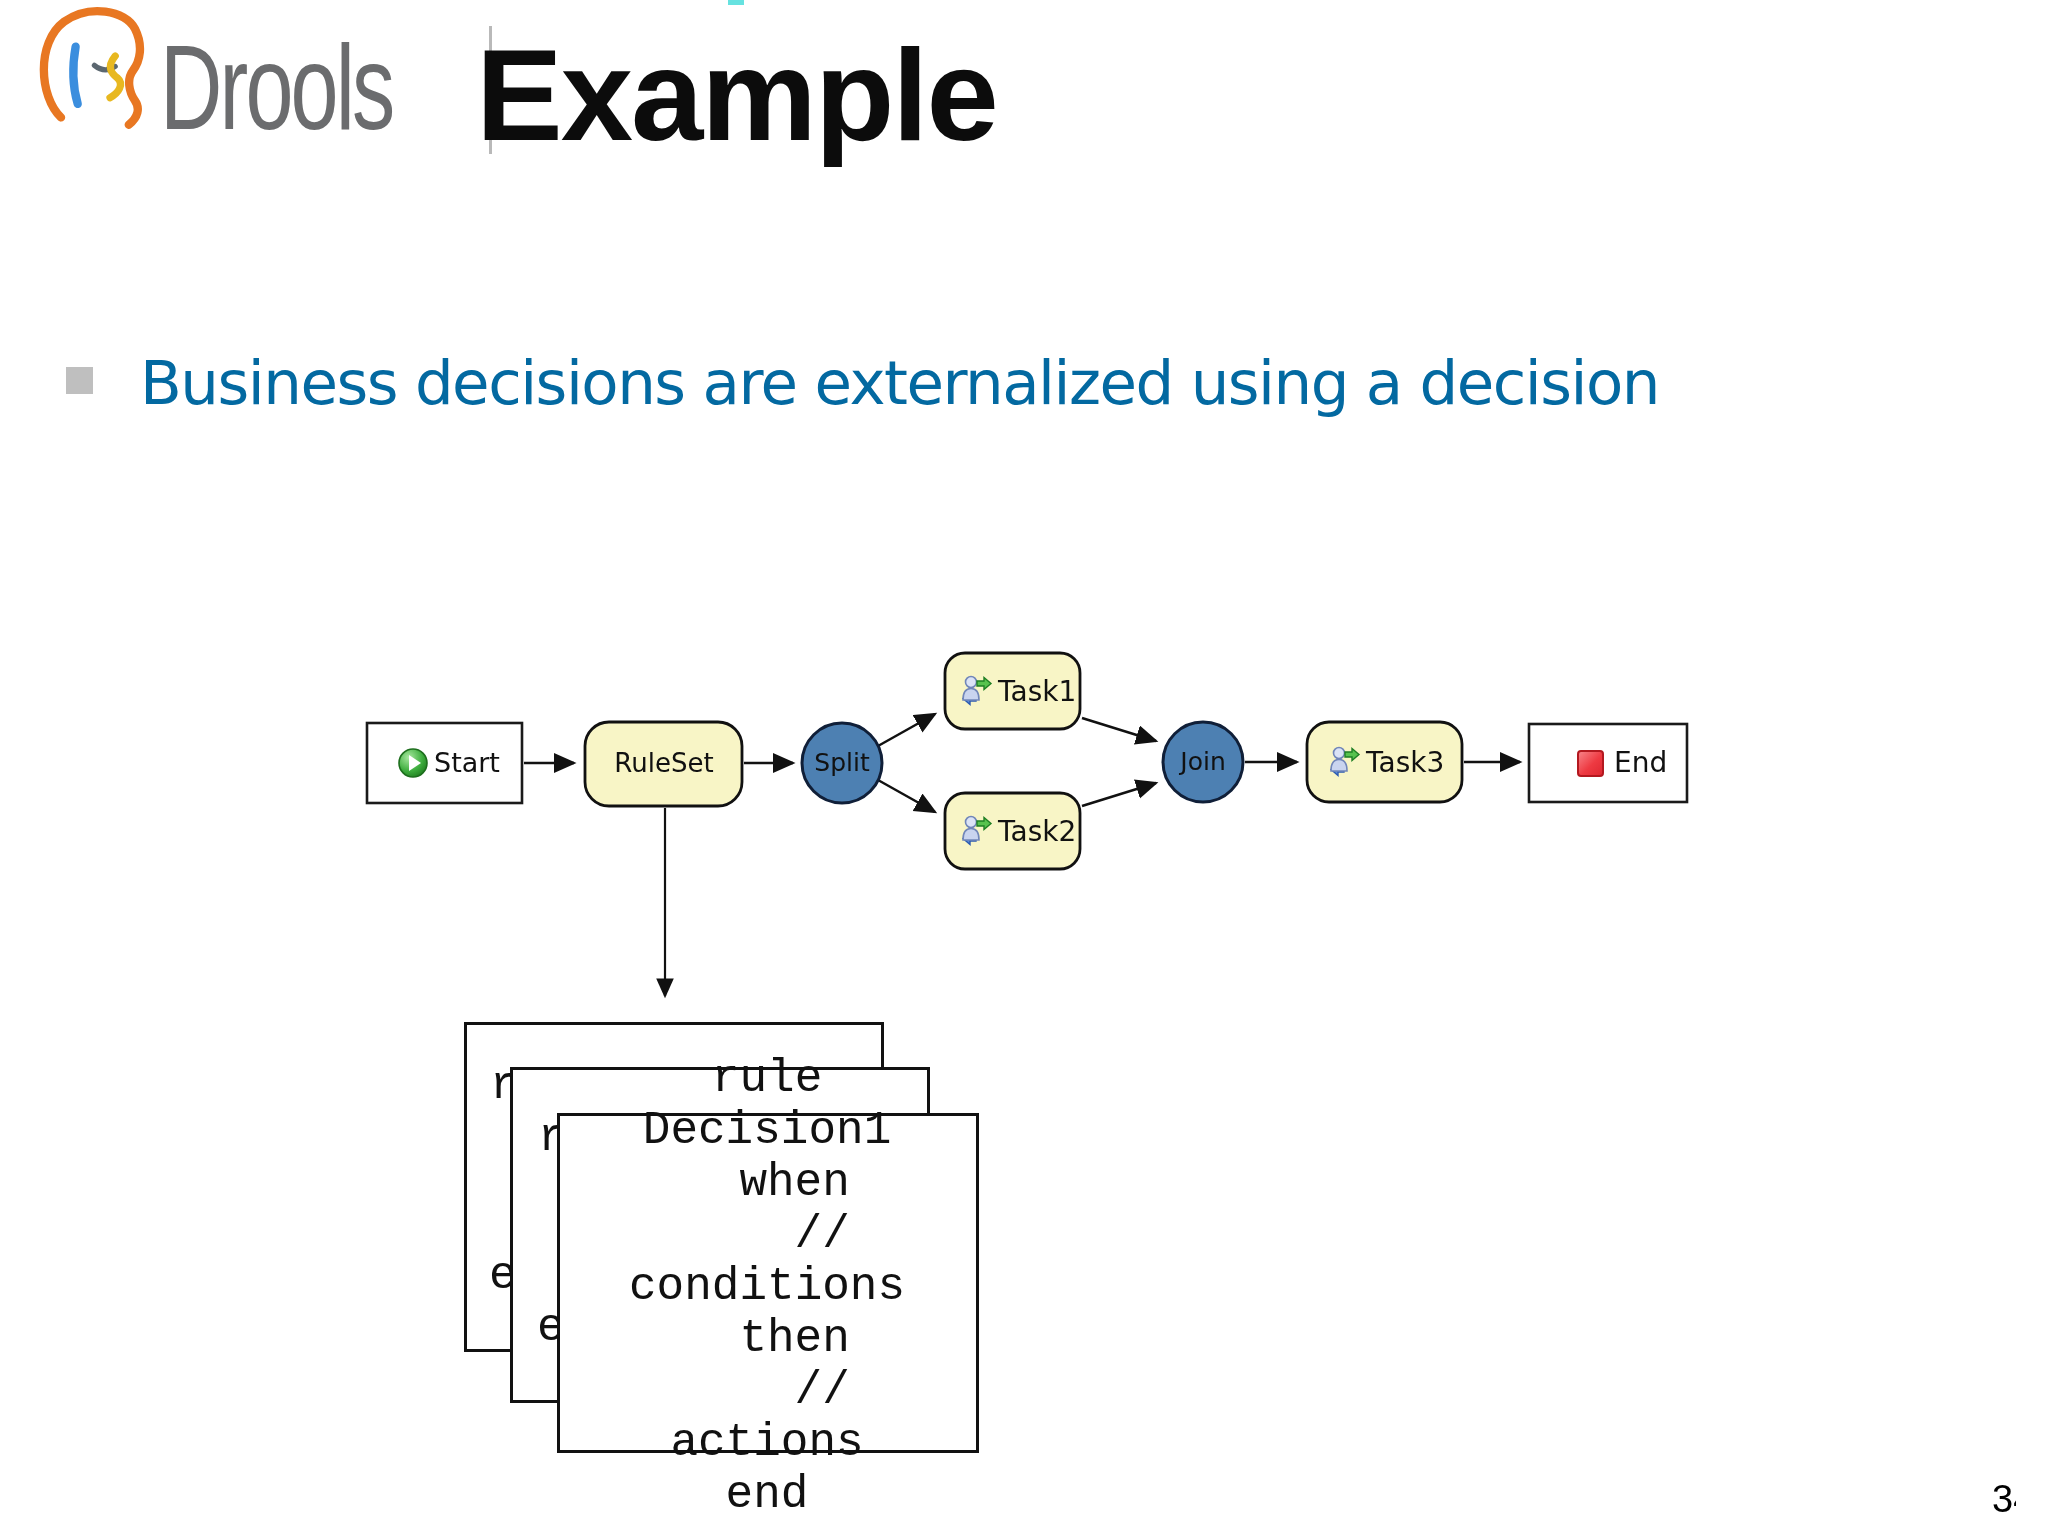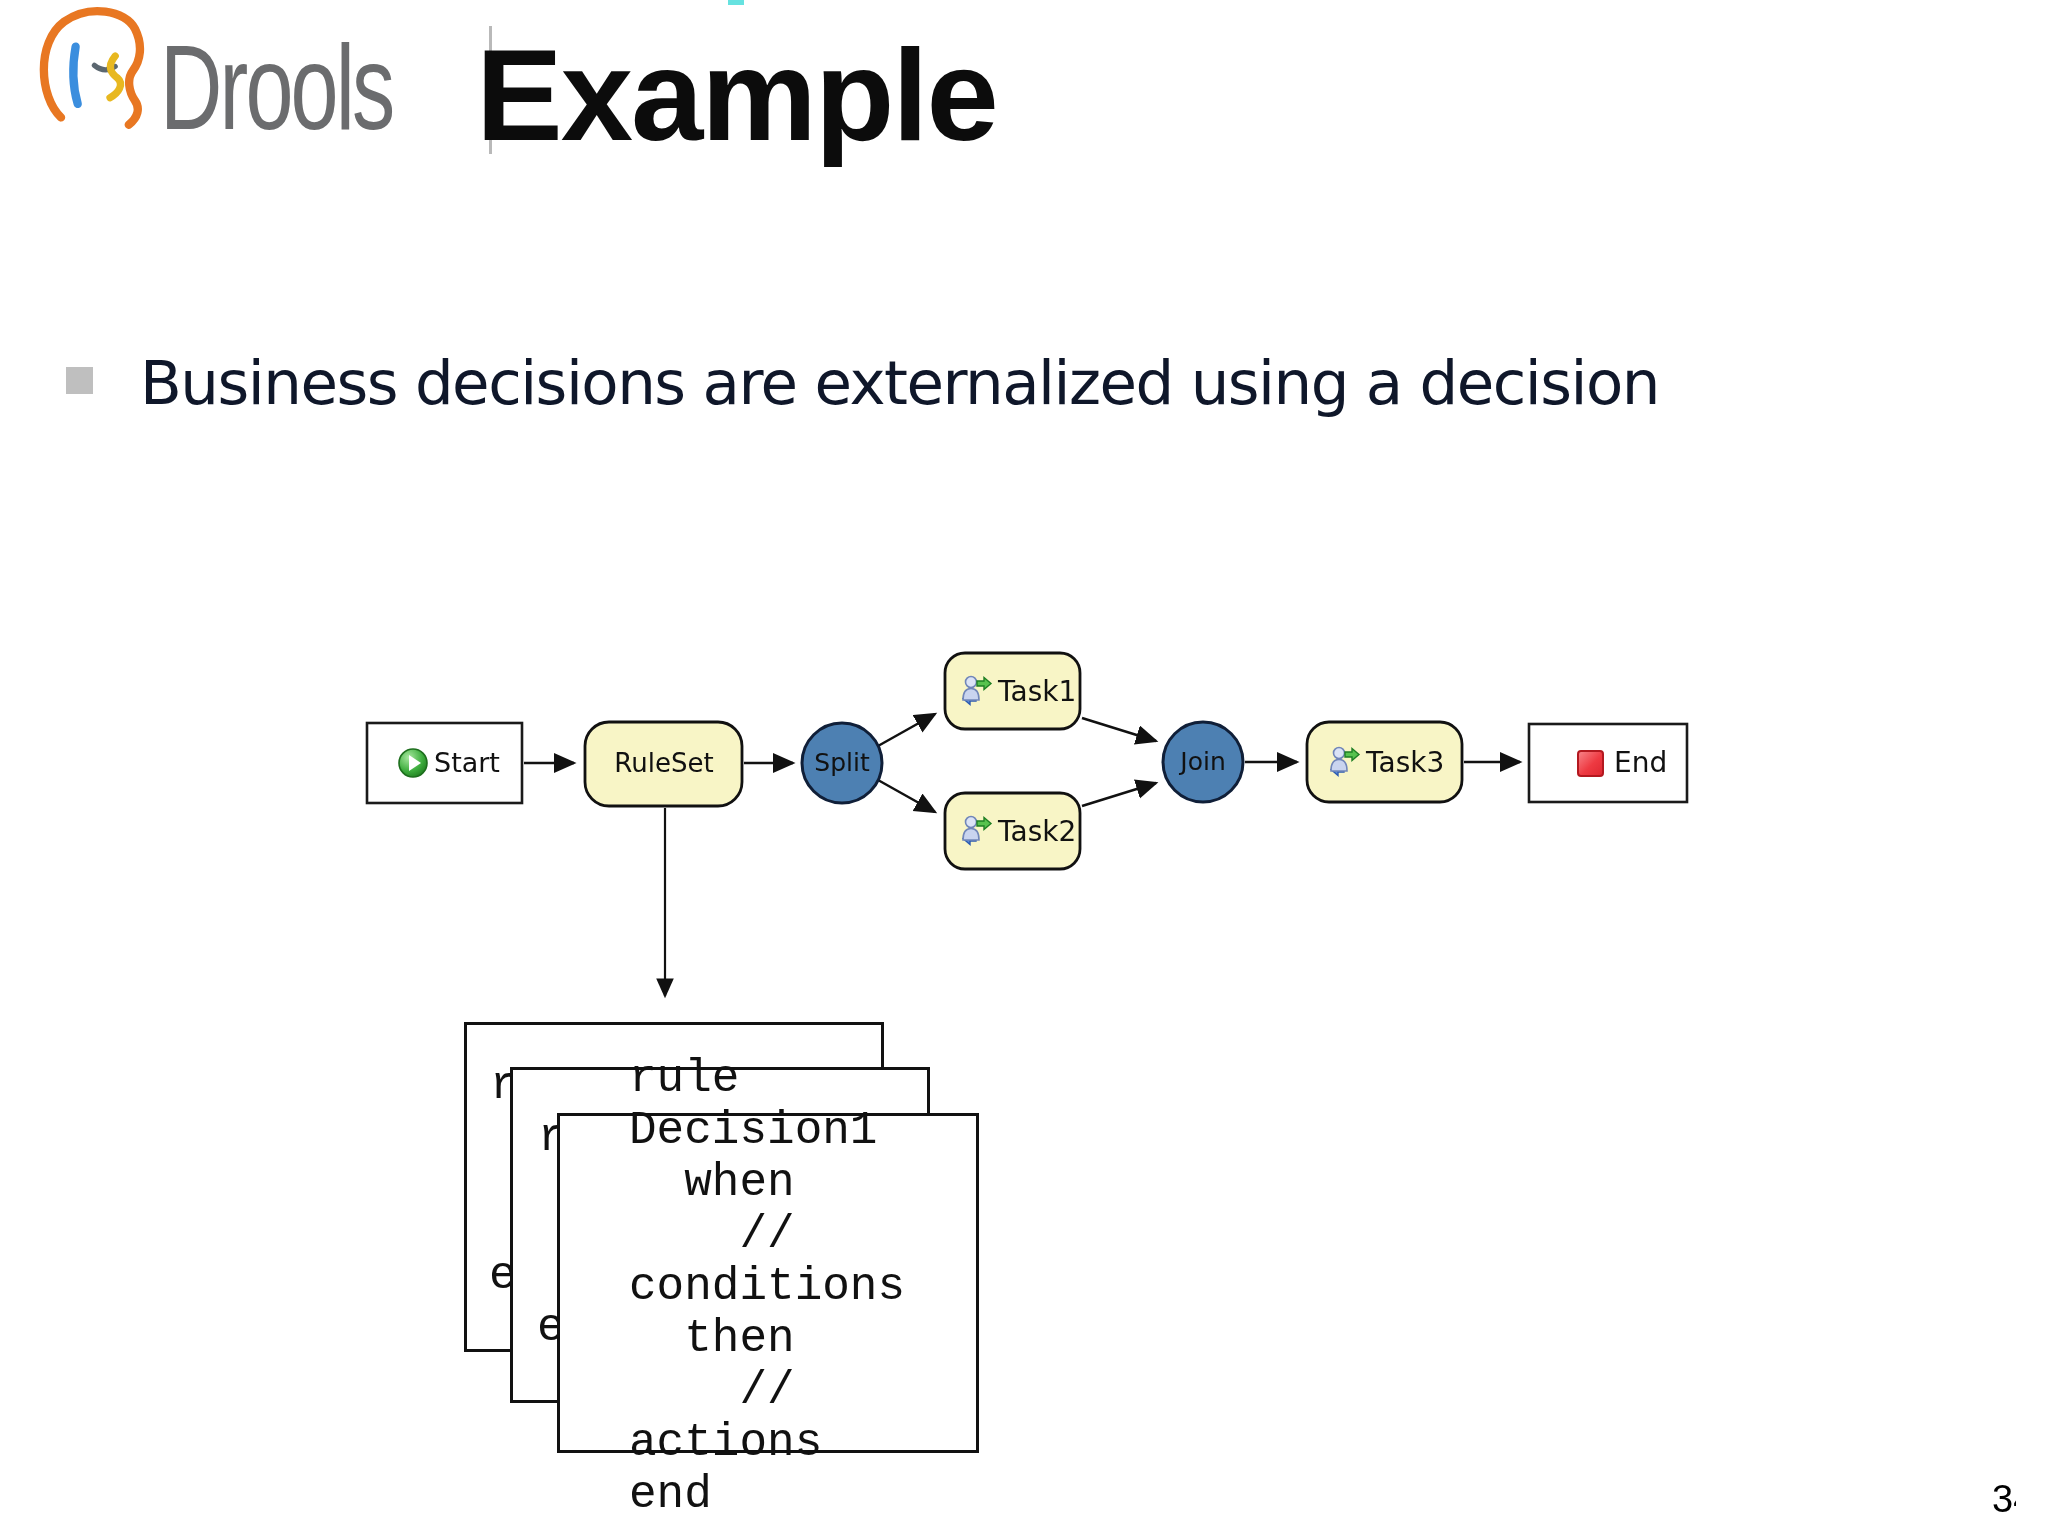--- a/index.html
+++ b/index.html
@@ -12,32 +12,32 @@
     font-size:120px;font-weight:500;color:#6b6c6e;letter-spacing:-4px;
     transform:scaleX(0.72);transform-origin:left top;white-space:nowrap;}
   .header-divider{left:489px;top:26px;width:3px;height:128px;background:#b9b9b9;}
   .page-title{left:476px;top:20px;font-family:"Liberation Sans",sans-serif;
     font-size:130px;font-weight:bold;color:#0c0c0c;letter-spacing:-2px;white-space:nowrap;}
   .cyan-dash{left:728px;top:0;width:16px;height:5px;background:#66e2e0;}
 
   
   .bullet-marker{left:66px;top:367px;width:27px;height:27px;background:#bfbfbf;}
   .bullet-text{left:140px;top:347px;font-size:61px;line-height:71px;letter-spacing:-1.5px;
-    color:#0f172a;white-space:nowrap;}
+    color:#0369a1;white-space:nowrap;}
 
   
   .flow{left:340px;top:600px;}
 
   
   .sheet{position:absolute;background:#ffffff;border:3px solid #111;box-sizing:border-box;}
   .sheet-back{left:464px;top:1022px;width:420px;height:330px;z-index:1;}
   .sheet-middle{left:510px;top:1067px;width:420px;height:336px;z-index:3;}
   .sheet-front{left:557px;top:1113px;width:422px;height:340px;z-index:5;}
   .mono{font-family:"Liberation Mono",monospace;font-size:46px;line-height:52px;color:#111;}
-  .rule-code{left:629px;top:1053px;z-index:6;margin:0;white-space:pre;}
+  .rule-code{left:629px;top:1053px;z-index:6;margin:0;white-space:pre;text-align:center;}
   .frag{z-index:2;}
   .frag-back-r{left:490px;top:1060px;}
   .frag-mid-r{left:538px;top:1112px;z-index:4;}
   .frag-back-e{left:489px;top:1250px;}
   .frag-mid-e{left:537px;top:1302px;z-index:4;}
 
   .page-number{left:1992px;top:1478px;font-family:"Liberation Sans",sans-serif;
     font-size:38px;color:#000;}
 
   svg text{font-family:"DejaVu Sans",sans-serif;fill:#111;}

